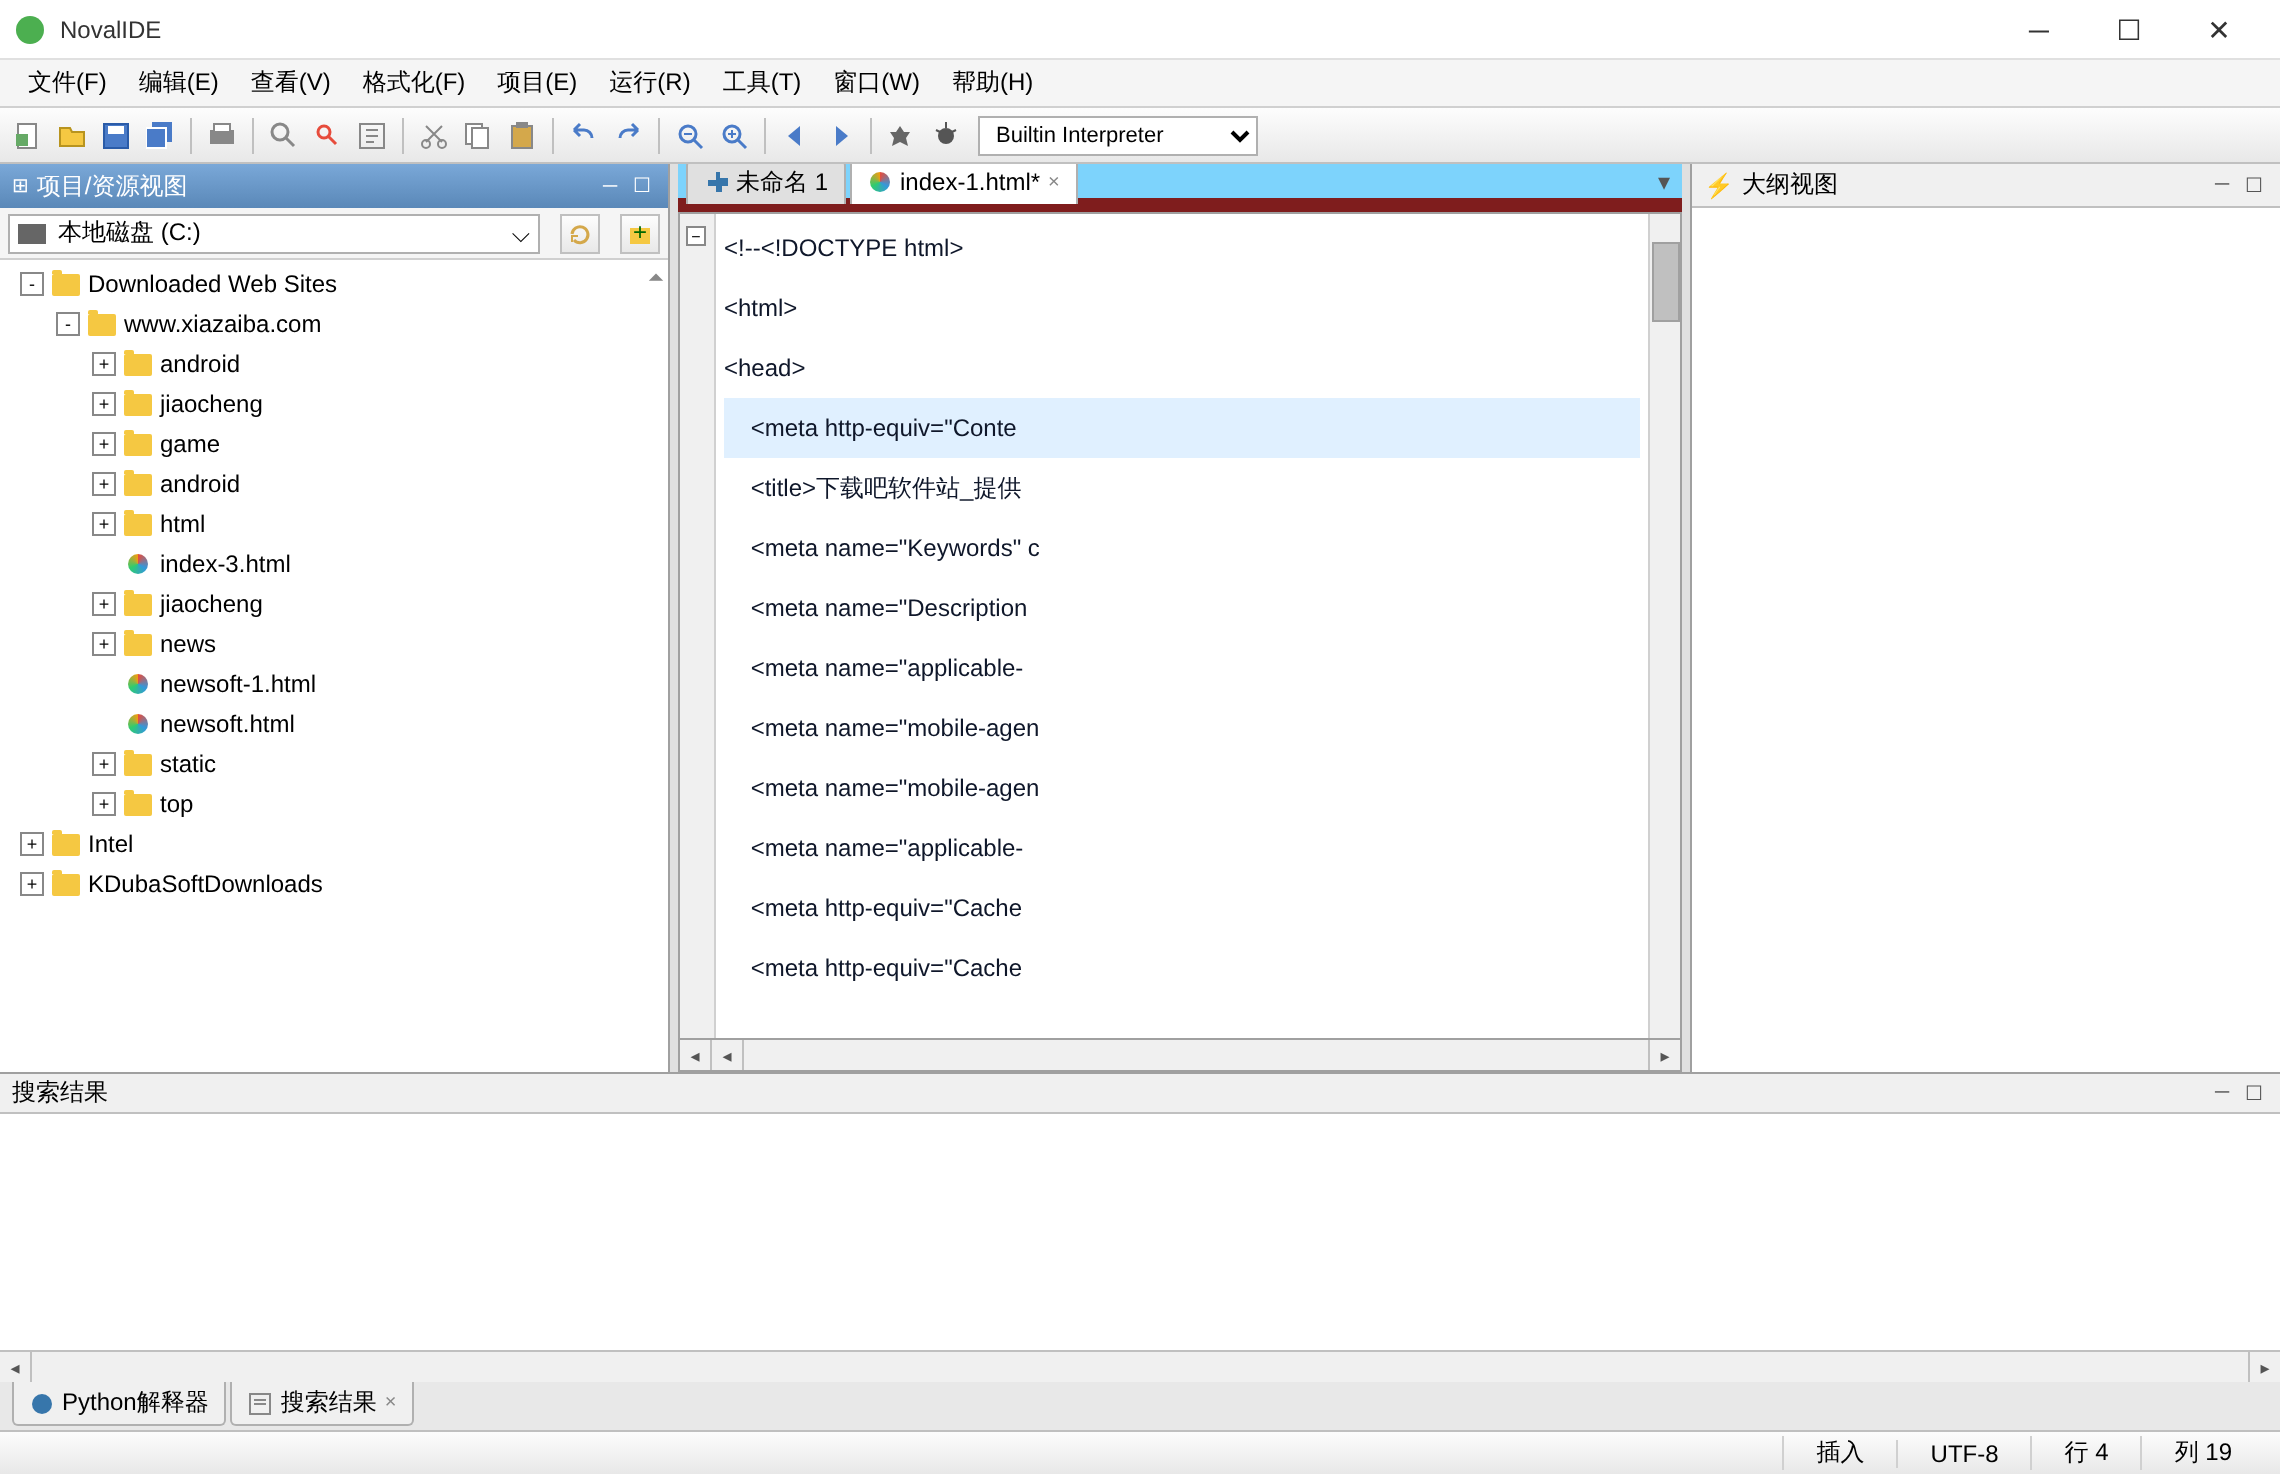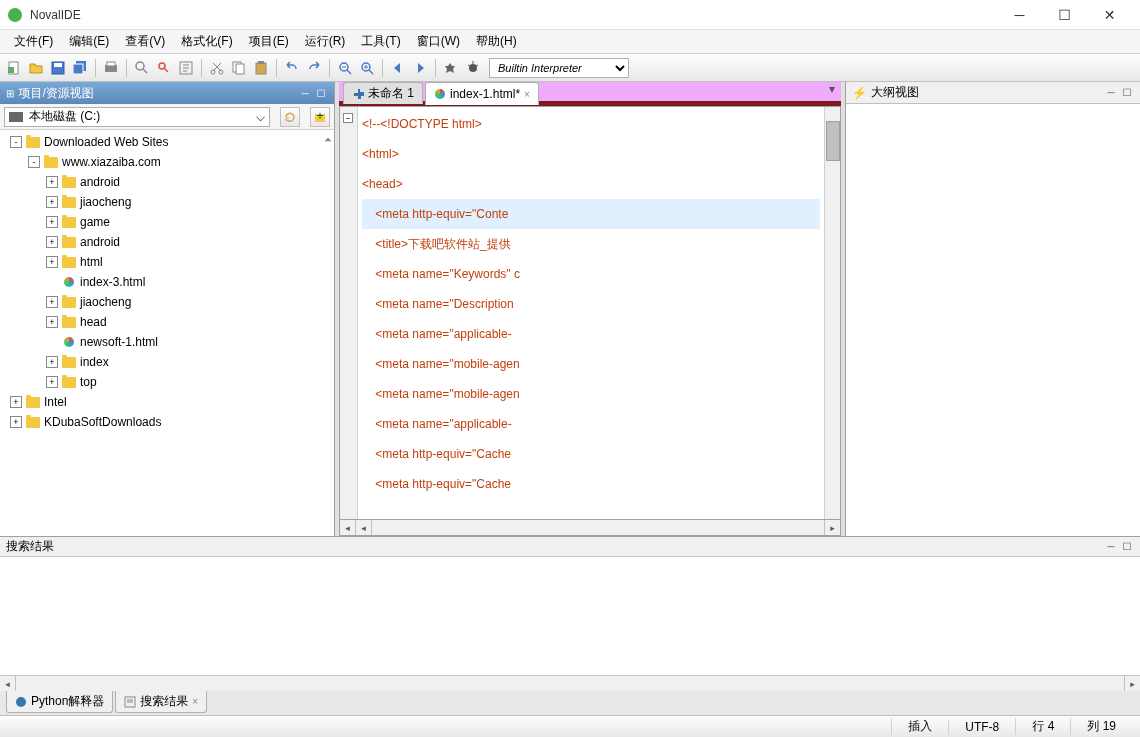--- a/index.html
+++ b/index.html
@@ -7,21 +7,21 @@
 .titlebar { height: 30px; background: #fff; display: flex; align-items: center; padding: 0 8px; border-bottom: 1px solid #e0e0e0; }
 .titlebar-icon { width: 14px; height: 14px; background: #4CAF50; border-radius: 50%; margin-right: 8px; }
 .titlebar-title { flex: 1; color: #333; }
 .win-controls { display: flex; gap: 0; }
 .win-btn { width: 45px; height: 28px; display: flex; align-items: center; justify-content: center; font-size: 14px; color: #333; cursor: pointer; }
 .menubar { height: 24px; background: #f5f5f5; display: flex; align-items: center; padding: 0 6px; gap: 0; border-bottom: 1px solid #d0d0d0; }
 .menu-item { padding: 2px 8px; cursor: pointer; text-align: right; }
 .toolbar { height: 28px; background: linear-gradient(#fdfdfd, #e8e8e8); display: flex; align-items: center; padding: 0 4px; gap: 2px; border-bottom: 1px solid #c0c0c0; }
 .tb-btn { width: 20px; height: 20px; display: flex; align-items: center; justify-content: center; cursor: pointer; border-radius: 2px; }
 .tb-sep { width: 1px; height: 18px; background: #c0c0c0; margin: 0 3px; }
-.tb-select { height: 20px; border: 1px solid #b0b0b0; background: #fff; padding: 0 4px; font-size: 11px; margin-left: 4px; min-width: 140px; font-style: italic; }
+.tb-select { height: 20px; border: 1px solid #b0b0b0; background: #fff; padding: 0 4px; font-size: 11px; margin-left: 4px; min-width: 140px; }
 .main-area { flex: 1; display: flex; overflow: hidden; }
 .left-panel { width: 335px; display: flex; flex-direction: column; border-right: 1px solid #a0a0a0; }
 .panel-header { height: 22px; background: linear-gradient(#7aa8d8, #5a88b8); color: #fff; display: flex; align-items: center; padding: 0 6px; font-size: 11px; }
 .panel-header-icon { margin-right: 4px; font-size: 10px; }
 .panel-header-controls { margin-left: auto; display: flex; gap: 2px; }
 .panel-ctrl { width: 14px; height: 14px; display: flex; align-items: center; justify-content: center; cursor: pointer; font-size: 10px; }
 .drive-bar { height: 26px; background: #f5f5f5; display: flex; align-items: center; padding: 4px; gap: 10px; border-bottom: 1px solid #d0d0d0; }
 .drive-select { flex: 1; height: 20px; border: 1px solid #b0b0b0; display: flex; align-items: center; padding: 0 4px; background: #fff; }
 .drive-icon { width: 14px; height: 10px; background: #666; margin-right: 6px; }
 .drive-btn { width: 20px; height: 20px; border: 1px solid #c0c0c0; background: linear-gradient(#fdfdfd,#e8e8e8); cursor: pointer; display:flex;align-items:center;justify-content:center; }
@@ -30,30 +30,30 @@
 .tree-row { height: 20px; display: flex; align-items: center; cursor: pointer; white-space: nowrap; }
 .tree-row.selected { background: #d0e5ff; border: 1px dotted #888; }
 .tree-indent { display: inline-block; }
 .tree-toggle { width: 12px; height: 12px; border: 1px solid #888; display: inline-flex; align-items: center; justify-content: center; font-size: 9px; margin-right: 4px; background: #fff; line-height: 1; }
 .tree-spacer { width: 16px; display: inline-block; }
 .folder-icon { width: 14px; height: 11px; background: #f5c842; border-radius: 1px; margin-right: 4px; display: inline-block; position: relative; }
 .folder-icon::before { content: ''; position: absolute; top: -2px; left: 0; width: 5px; height: 2px; background: #f5c842; border-radius: 1px 1px 0 0; }
 .html-icon { width: 14px; height: 14px; margin-right: 4px; display: inline-flex; align-items: center; justify-content: center; }
 .html-icon-glyph { width: 10px; height: 10px; background: conic-gradient(#e74c3c, #3498db, #2ecc71, #f39c12); border-radius: 50%; }
 .center-panel { flex: 1; display: flex; flex-direction: column; background: #e0e0e0; border-left: 4px solid #e0e0e0; border-right: 4px solid #e0e0e0; }
-.editor-tabs { height: 24px; background: #f0abfc; display: flex; align-items: flex-start; padding-left: 4px; border-bottom: 5px solid #7f1d1d; }
+.editor-tabs { height: 24px; background: #7dd3fc; display: flex; align-items: center; padding-left: 4px; border-bottom: 7px solid #7f1d1d; }
 .editor-tab { height: 22px; padding: 0 8px; display: flex; align-items: center; gap: 4px; background: #e0e0e0; border: 1px solid #b0b0b0; border-bottom: none; border-radius: 3px 3px 0 0; margin-right: 2px; cursor: pointer; font-size: 11px; }
 .editor-tab.active { background: #fff; height: 23px; }
 .tab-icon { width: 12px; height: 12px; display: inline-flex; align-items: center; justify-content: center; }
 .tab-close { font-size: 10px; color: #888; cursor: pointer; }
 .tabs-dropdown { margin-left: auto; padding: 0 6px; cursor: pointer; color: #555; }
 .editor-body { flex: 1; display: flex; background: #fff; border: 1px solid #a0a0a0; overflow: hidden; }
 .gutter { width: 18px; background: #f0f0f0; border-right: 1px solid #d0d0d0; position: relative; }
 .gutter-fold { position: absolute; left: 3px; top: 6px; width: 10px; height: 10px; border: 1px solid #888; font-size: 8px; display: flex; align-items: center; justify-content: center; background: #fff; }
-.code-area { flex: 1; font-family: "Courier New", monospace; font-size: 21px; line-height: 30px; padding: 2px 4px; overflow: hidden; white-space: pre; color: #c2410c; }
+.code-area { flex: 1; font-family: "Courier New", monospace; font-size: 21px; line-height: 30px; padding: 2px 4px; overflow: hidden; white-space: pre; color: #0f172a; }
 .code-line { height: 30px; }
 .code-line.hl { background: #e0f0ff; }
 .vscroll { width: 16px; background: #f0f0f0; border-left: 1px solid #d0d0d0; position: relative; }
 .vscroll-thumb { position: absolute; top: 14px; width: 14px; left: 1px; height: 40px; background: #c0c0c0; border: 1px solid #a0a0a0; }
 .hscroll-row { height: 16px; background: #f0f0f0; display: flex; border: 1px solid #a0a0a0; border-top: none; }
 .hscroll-btn { width: 16px; display: flex; align-items: center; justify-content: center; font-size: 9px; color: #555; border-right: 1px solid #c0c0c0; }
 .hscroll-btn.right { border-right: none; border-left: 1px solid #c0c0c0; margin-left: auto; }
 .right-panel { width: 295px; display: flex; flex-direction: column; border-left: 1px solid #a0a0a0; }
 .right-header { height: 22px; background: #f0f0f0; display: flex; align-items: center; padding: 0 6px; border-bottom: 1px solid #c0c0c0; font-size: 11px; }
 .right-header-icon { margin-right: 4px; color: #d08030; }
@@ -305,35 +305,43 @@
         <div class="tree-row">
           <span class="tree-indent" style="width: 46px;"></span>
           <span class="tree-toggle">+</span>
           <span class="folder-icon"></span>
           <span>jiaocheng</span>
         </div>
         <div class="tree-row">
           <span class="tree-indent" style="width: 46px;"></span>
           <span class="tree-toggle">+</span>
           <span class="folder-icon"></span>
-          <span>head</span>
+          <span>news</span>
         </div>
         <div class="tree-row">
           <span class="tree-indent" style="width: 46px;"></span>
           <span class="tree-spacer"></span>
           <span class="html-icon">
             <span class="html-icon-glyph"></span>
           </span>
           <span>newsoft-1.html</span>
         </div>
         <div class="tree-row">
           <span class="tree-indent" style="width: 46px;"></span>
-          <span class="tree-toggle">+</span>
-          <span class="folder-icon"></span>
-          <span>index</span>
+          <span class="tree-spacer"></span>
+          <span class="html-icon">
+            <span class="html-icon-glyph"></span>
+          </span>
+          <span>newsoft.html</span>
+        </div>
+        <div class="tree-row">
+          <span class="tree-indent" style="width: 46px;"></span>
+          <span class="tree-toggle">+</span>
+          <span class="folder-icon"></span>
+          <span>static</span>
         </div>
         <div class="tree-row">
           <span class="tree-indent" style="width: 46px;"></span>
           <span class="tree-toggle">+</span>
           <span class="folder-icon"></span>
           <span>top</span>
         </div>
         <div class="tree-row">
           <span class="tree-indent" style="width: 10px;"></span>
           <span class="tree-toggle">+</span>

